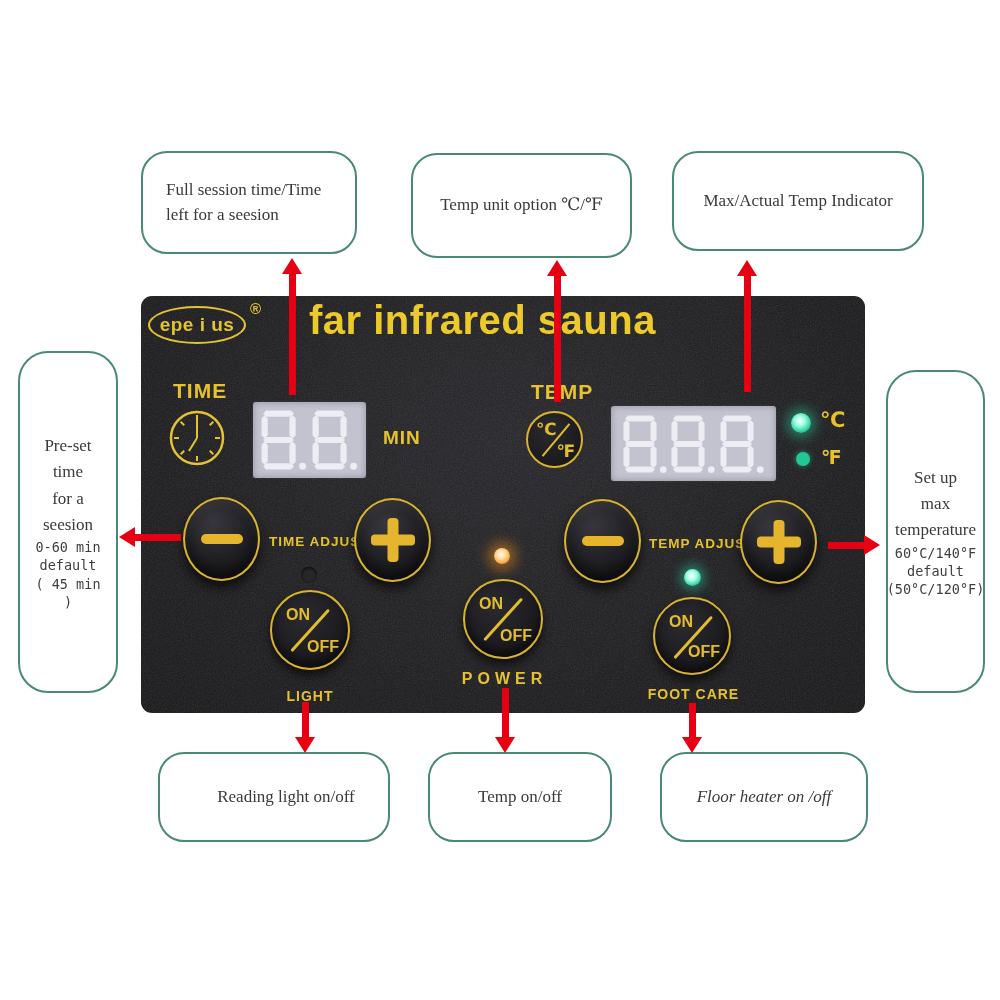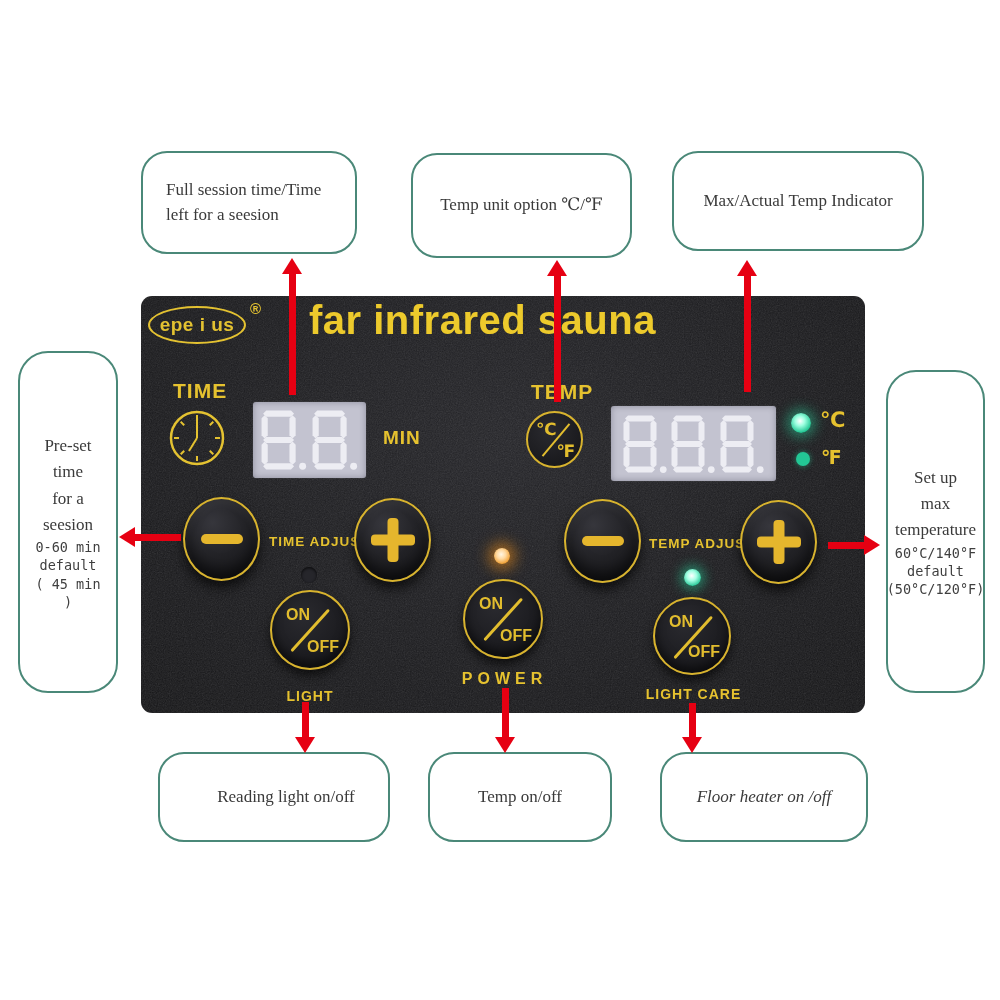--- a/index.html
+++ b/index.html
@@ -316,21 +316,21 @@
       <span class="off">OFF</span>
     </div>
     <div class="onoff-btn" style="left:512px; top:301px; width:78px; height:78px;">
       <span class="on">ON</span>
       <span class="slash"></span>
       <span class="off">OFF</span>
     </div>
 
     <div class="sec-label" style="left:138px; top:392px; width:62px; text-align:center; font-size:14px;">LIGHT</div>
     <div class="sec-label" style="left:306px; top:374px; width:115px; text-align:center; font-size:16px; letter-spacing:5px;">POWER</div>
-    <div class="sec-label" style="left:500px; top:390px; width:105px; text-align:center; font-size:14px; letter-spacing:1px;">LIGHT CARE</div>
+    <div class="sec-label" style="left:500px; top:390px; width:105px; text-align:center; font-size:14px; letter-spacing:1px;">FOOT CARE</div>
   </div>
 
   <div class="arrow" style="left:282px; top:258px; width:20px; height:137px;">
     <span class="head head-up" style="left:0; top:0;"></span>
     <span class="shaft" style="left:6.5px; top:14px; width:7px; height:123px;"></span>
   </div>
   <div class="arrow" style="left:547px; top:260px; width:20px; height:142px;">
     <span class="head head-up" style="left:0; top:0;"></span>
     <span class="shaft" style="left:6.5px; top:14px; width:7px; height:128px;"></span>
   </div>

